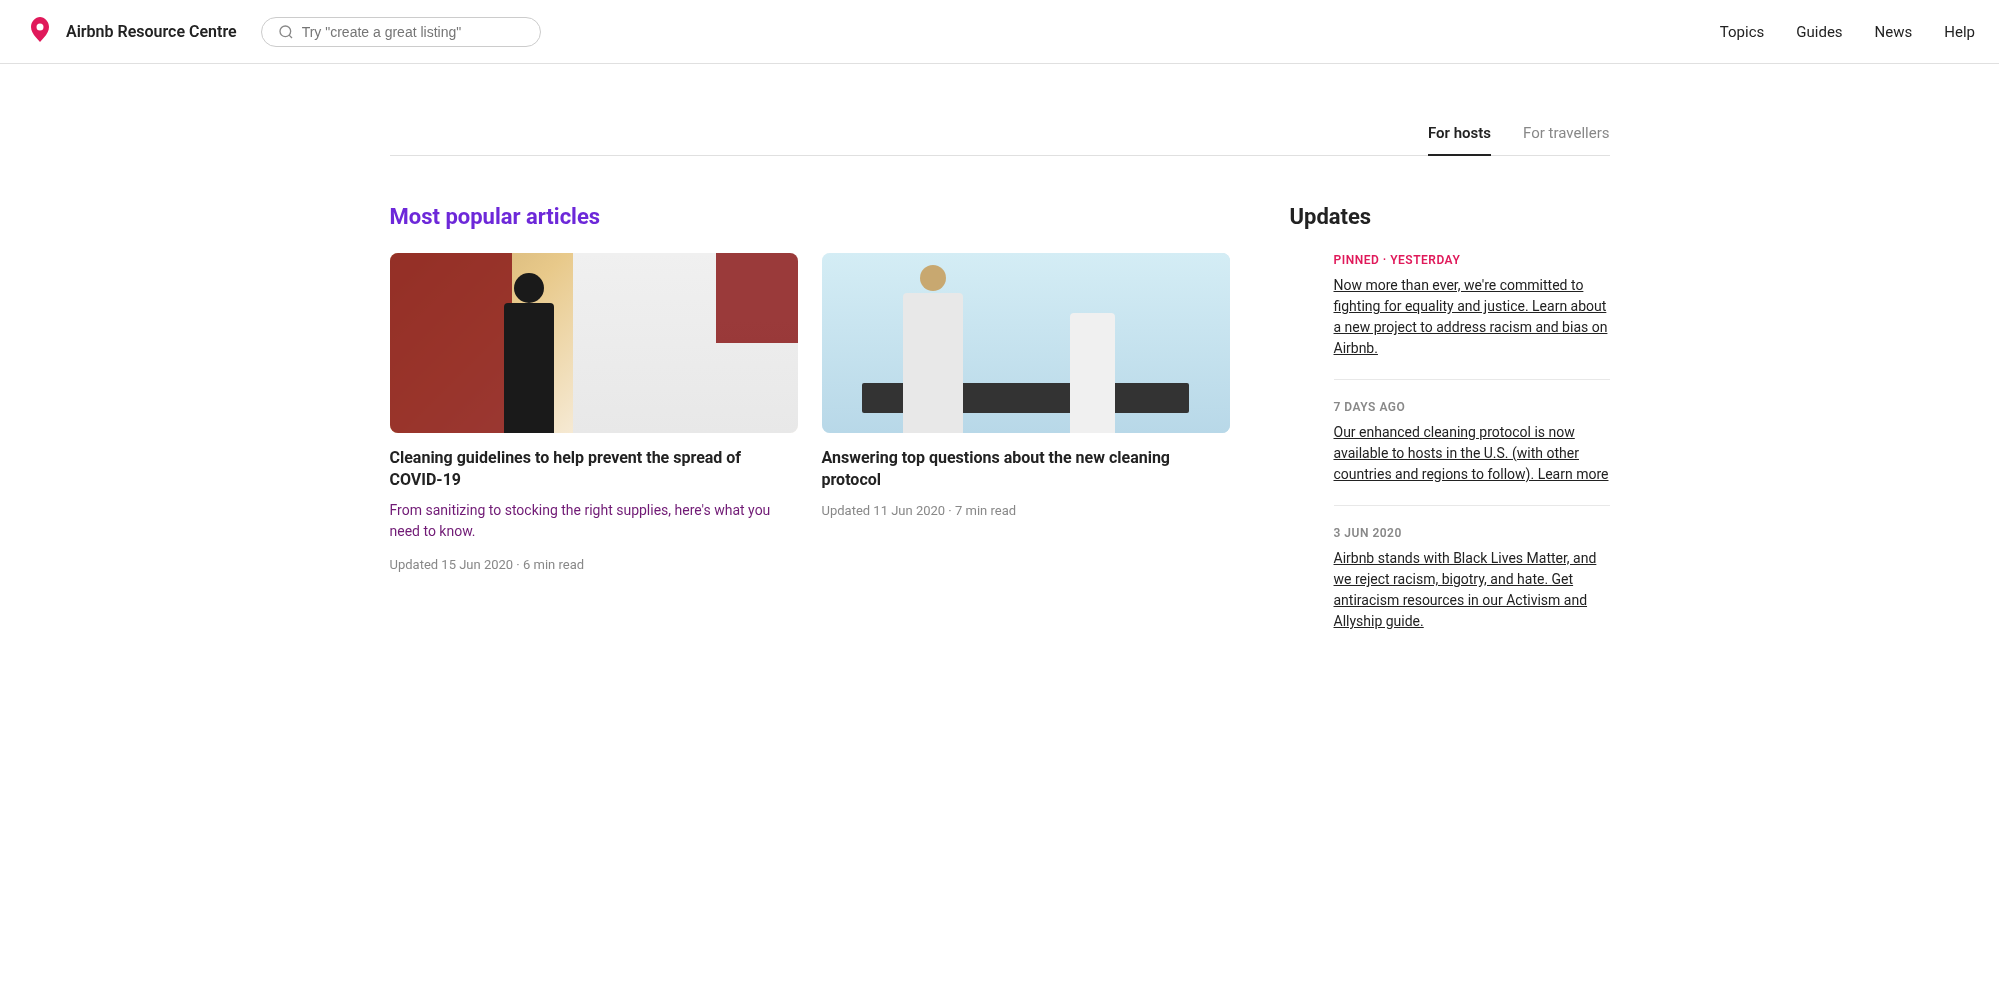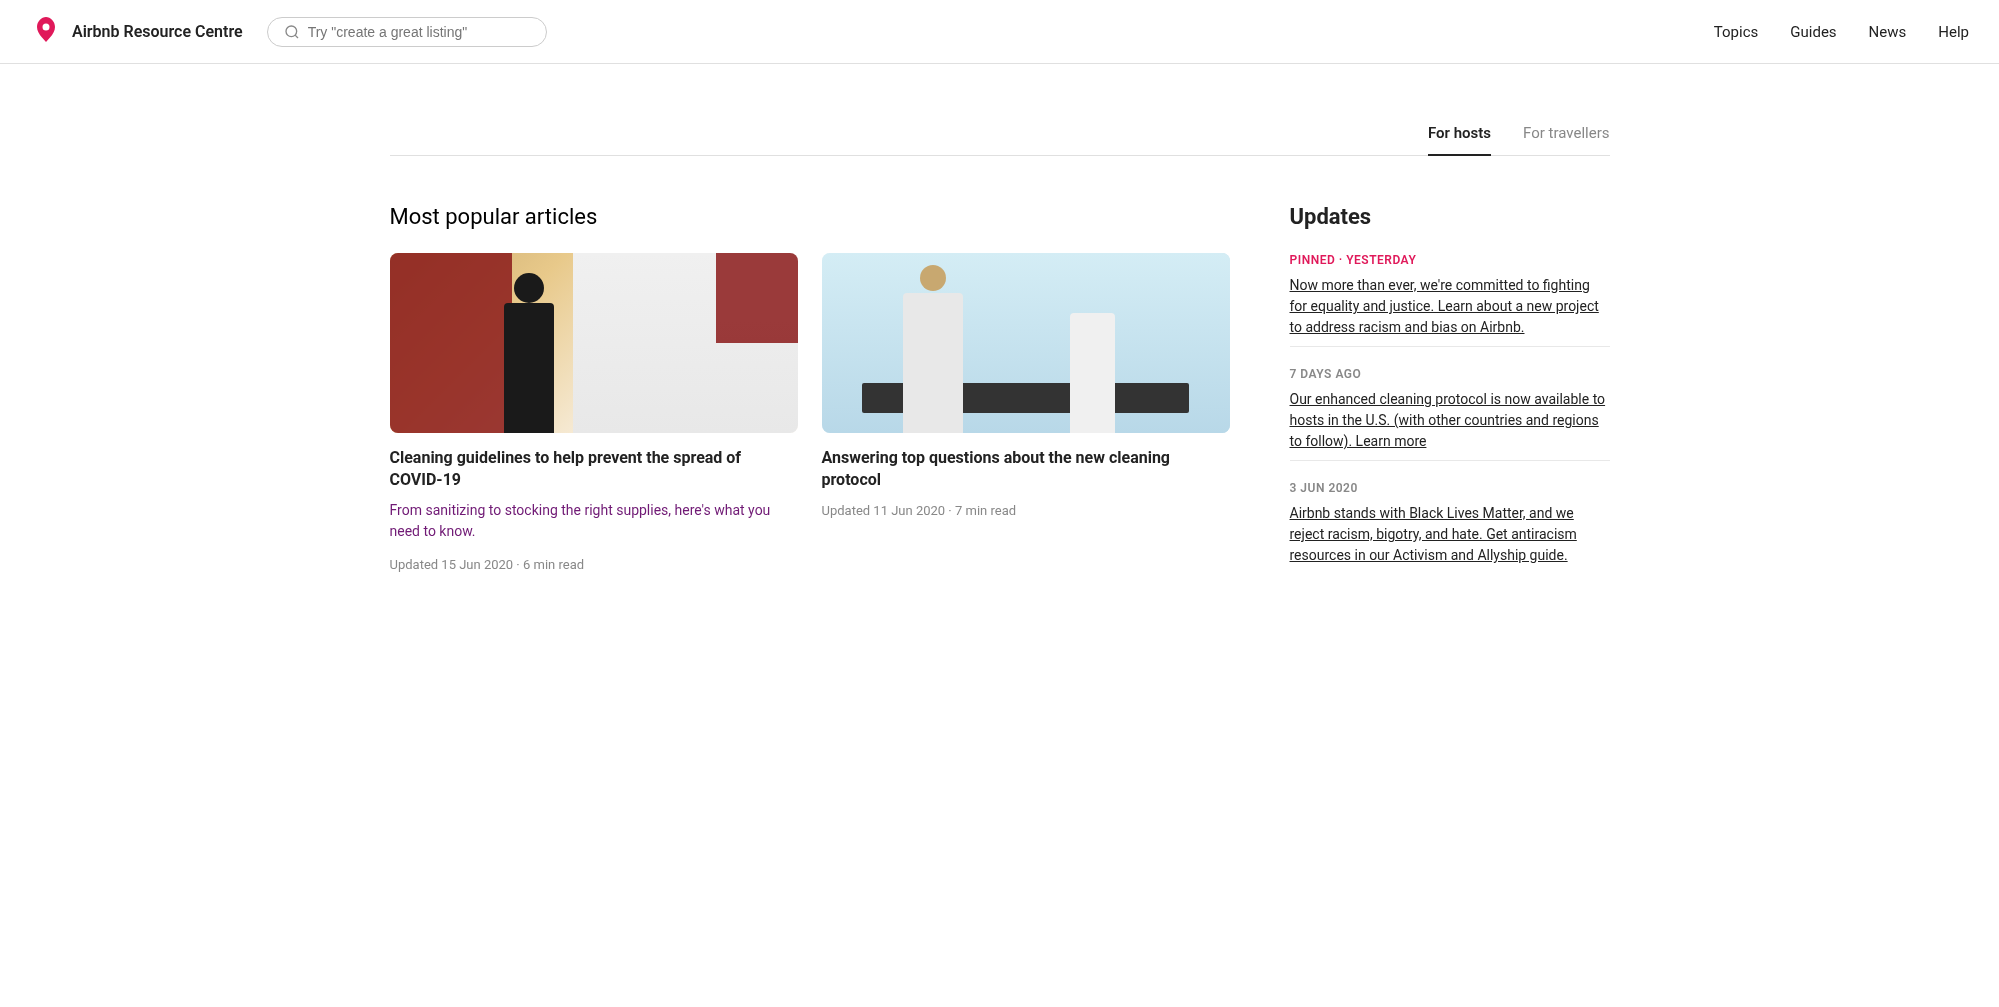--- a/index.html
+++ b/index.html
@@ -2,21 +2,21 @@
 <html><head>
   <meta charset="utf-8">
   <style>
     * { box-sizing: border-box; margin: 0; padding: 0; }
     body { font-family: -apple-system, BlinkMacSystemFont, 'Segoe UI', Roboto, sans-serif; background: #fff; color: #222; }
 
     
     .header {
       display: flex;
       align-items: center;
-      padding: 0 30px;
+      padding: 0 24px;
       height: 64px;
       border-bottom: 1px solid #e0e0e0;
       position: sticky;
       top: 0;
       background: #fff;
       z-index: 100;
     }
     .header-logo {
       display: flex;
       align-items: center;
@@ -121,22 +121,22 @@
       gap: 60px;
     }
 
     
     .articles-section {
       flex: 1;
       min-width: 0;
     }
     .section-title {
       font-size: 22px;
-      font-weight: 400;
-      color: #000000;
+      font-weight: 700;
+      color: #6d28d9;
       margin-bottom: 24px;
     }
     .articles-grid {
       display: grid;
       grid-template-columns: 1fr 1fr;
       gap: 24px;
     }
     .article-card {
       cursor: pointer;
     }
@@ -269,23 +269,24 @@
       width: 320px;
       flex-shrink: 0;
     }
     .updates-title {
       font-size: 22px;
       font-weight: 700;
       color: #222;
       margin-bottom: 24px;
     }
     .update-item {
-      padding-bottom: 8px;
+      padding-bottom: 20px;
       margin-bottom: 20px;
       border-bottom: 1px solid #e8e8e8;
+      margin-left: 44px;
     }
     .update-item:last-child {
       border-bottom: none;
     }
     .update-meta {
       font-size: 12px;
       color: #e0195a;
       font-weight: 600;
       text-transform: uppercase;
       letter-spacing: 0.5px;

